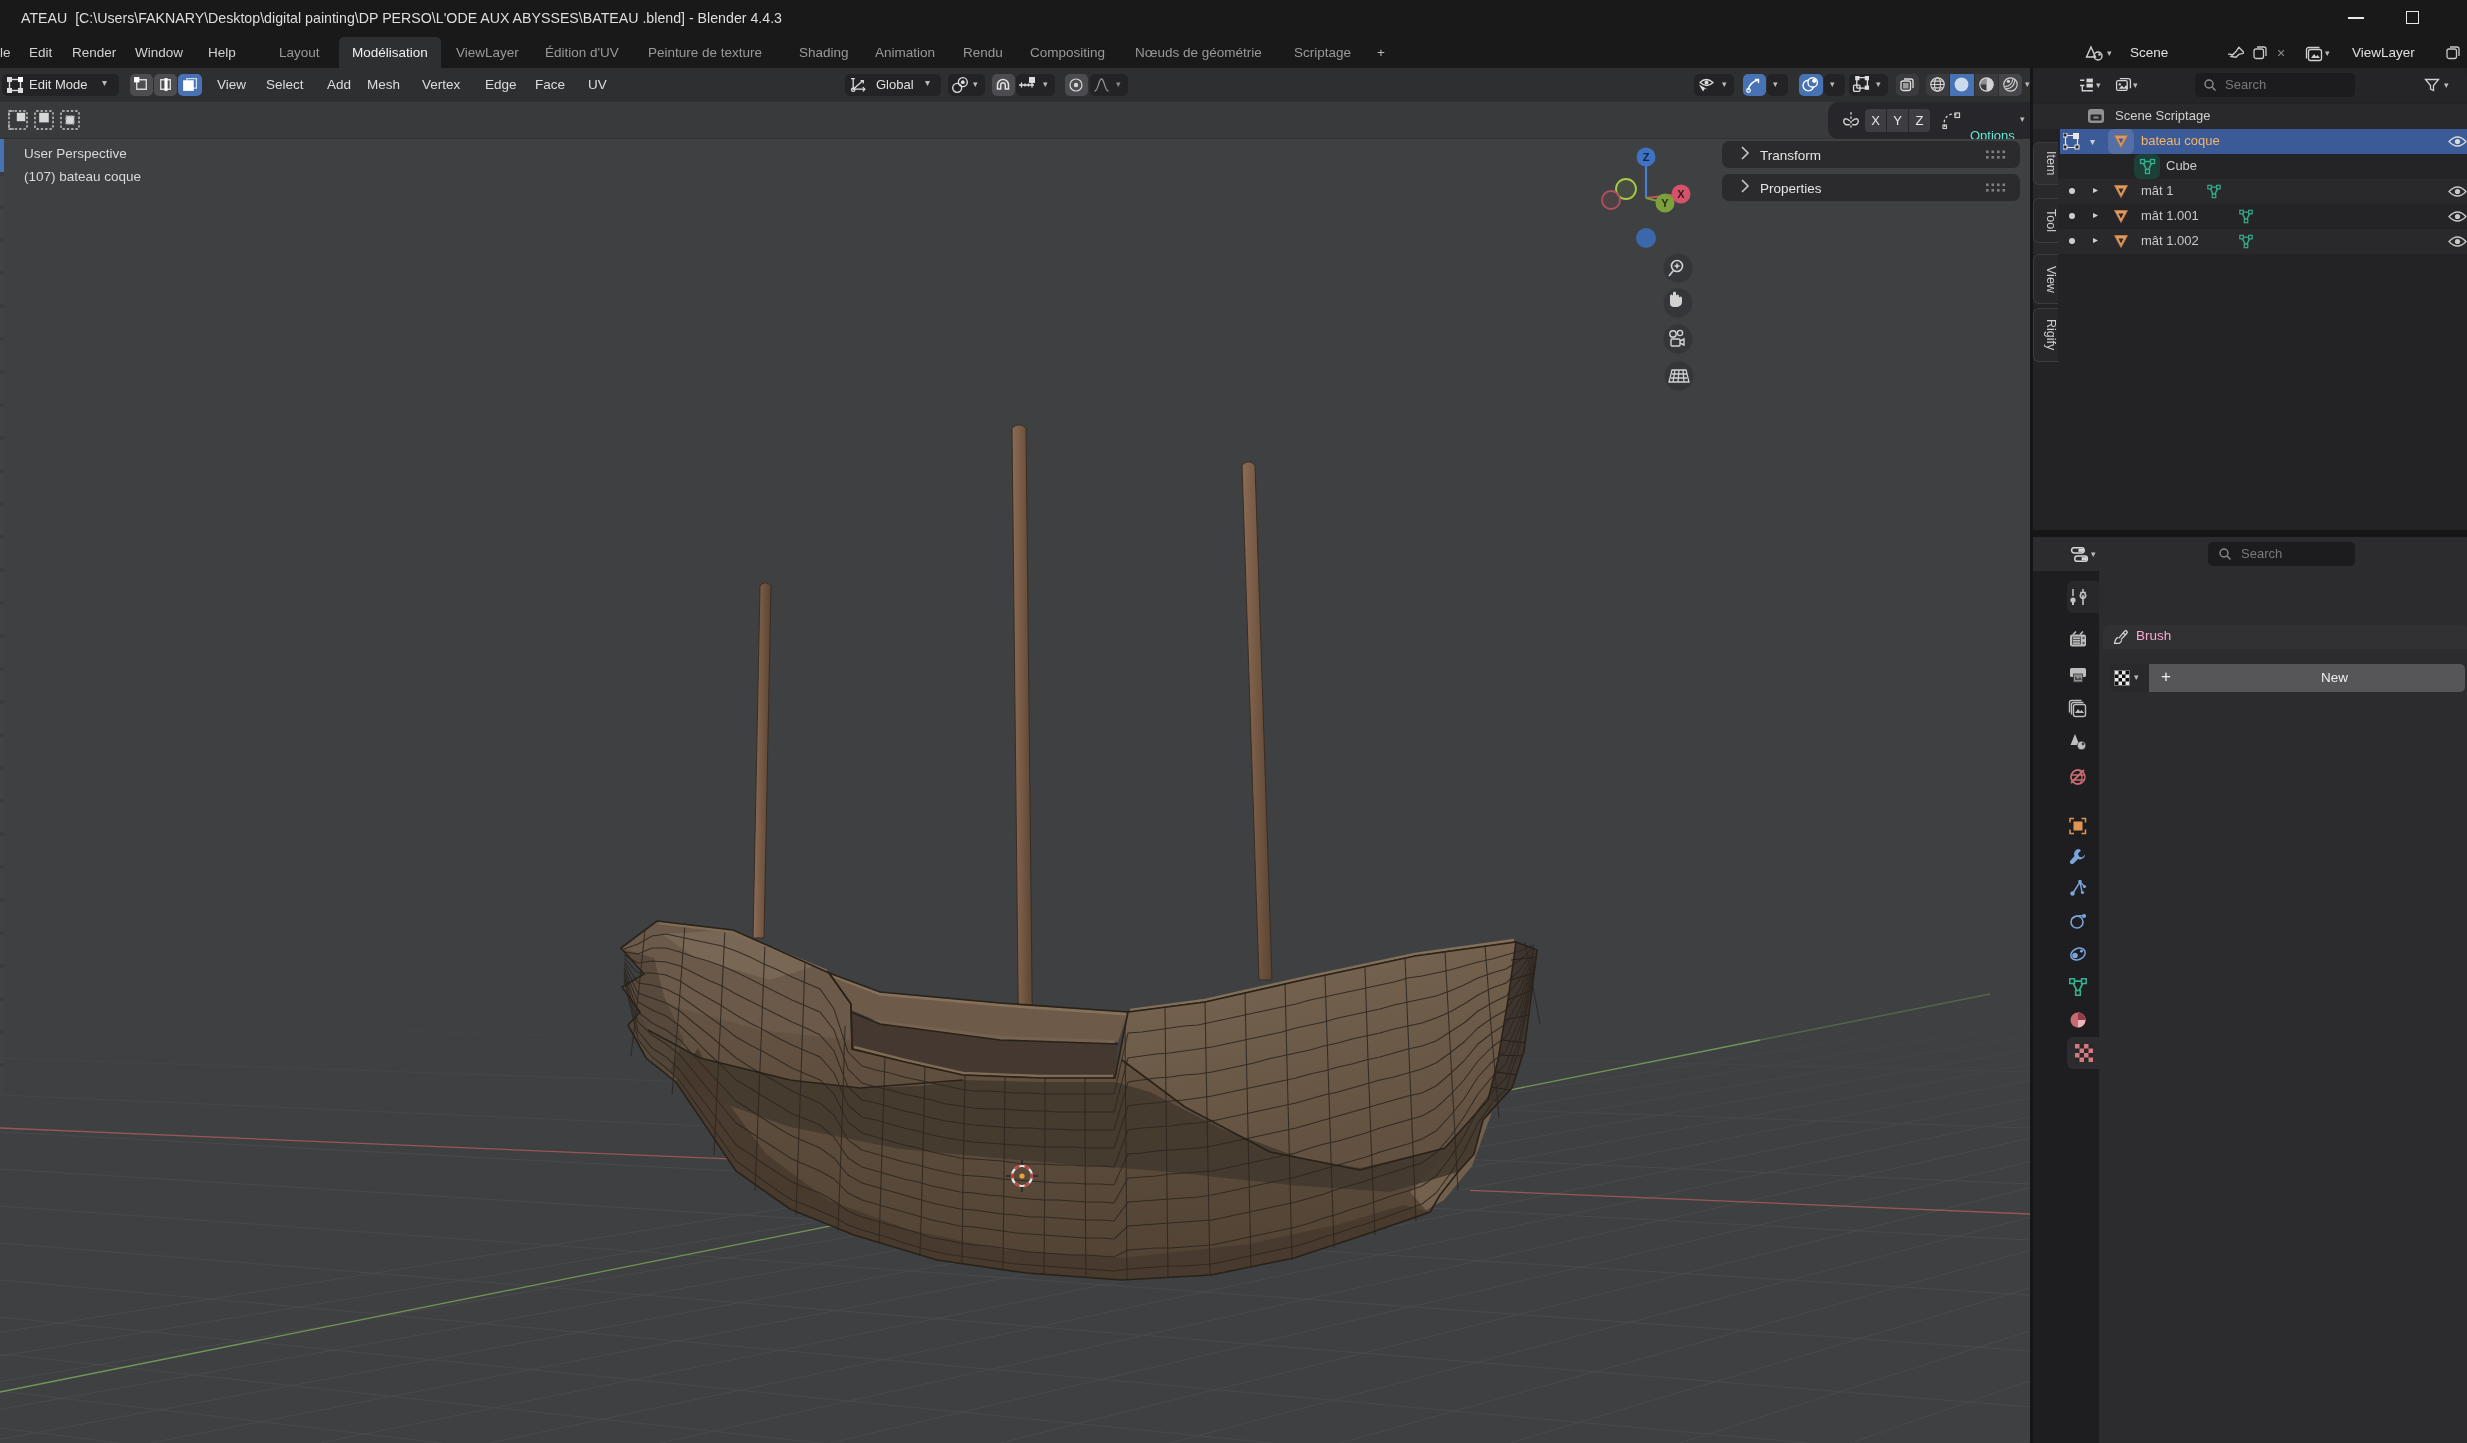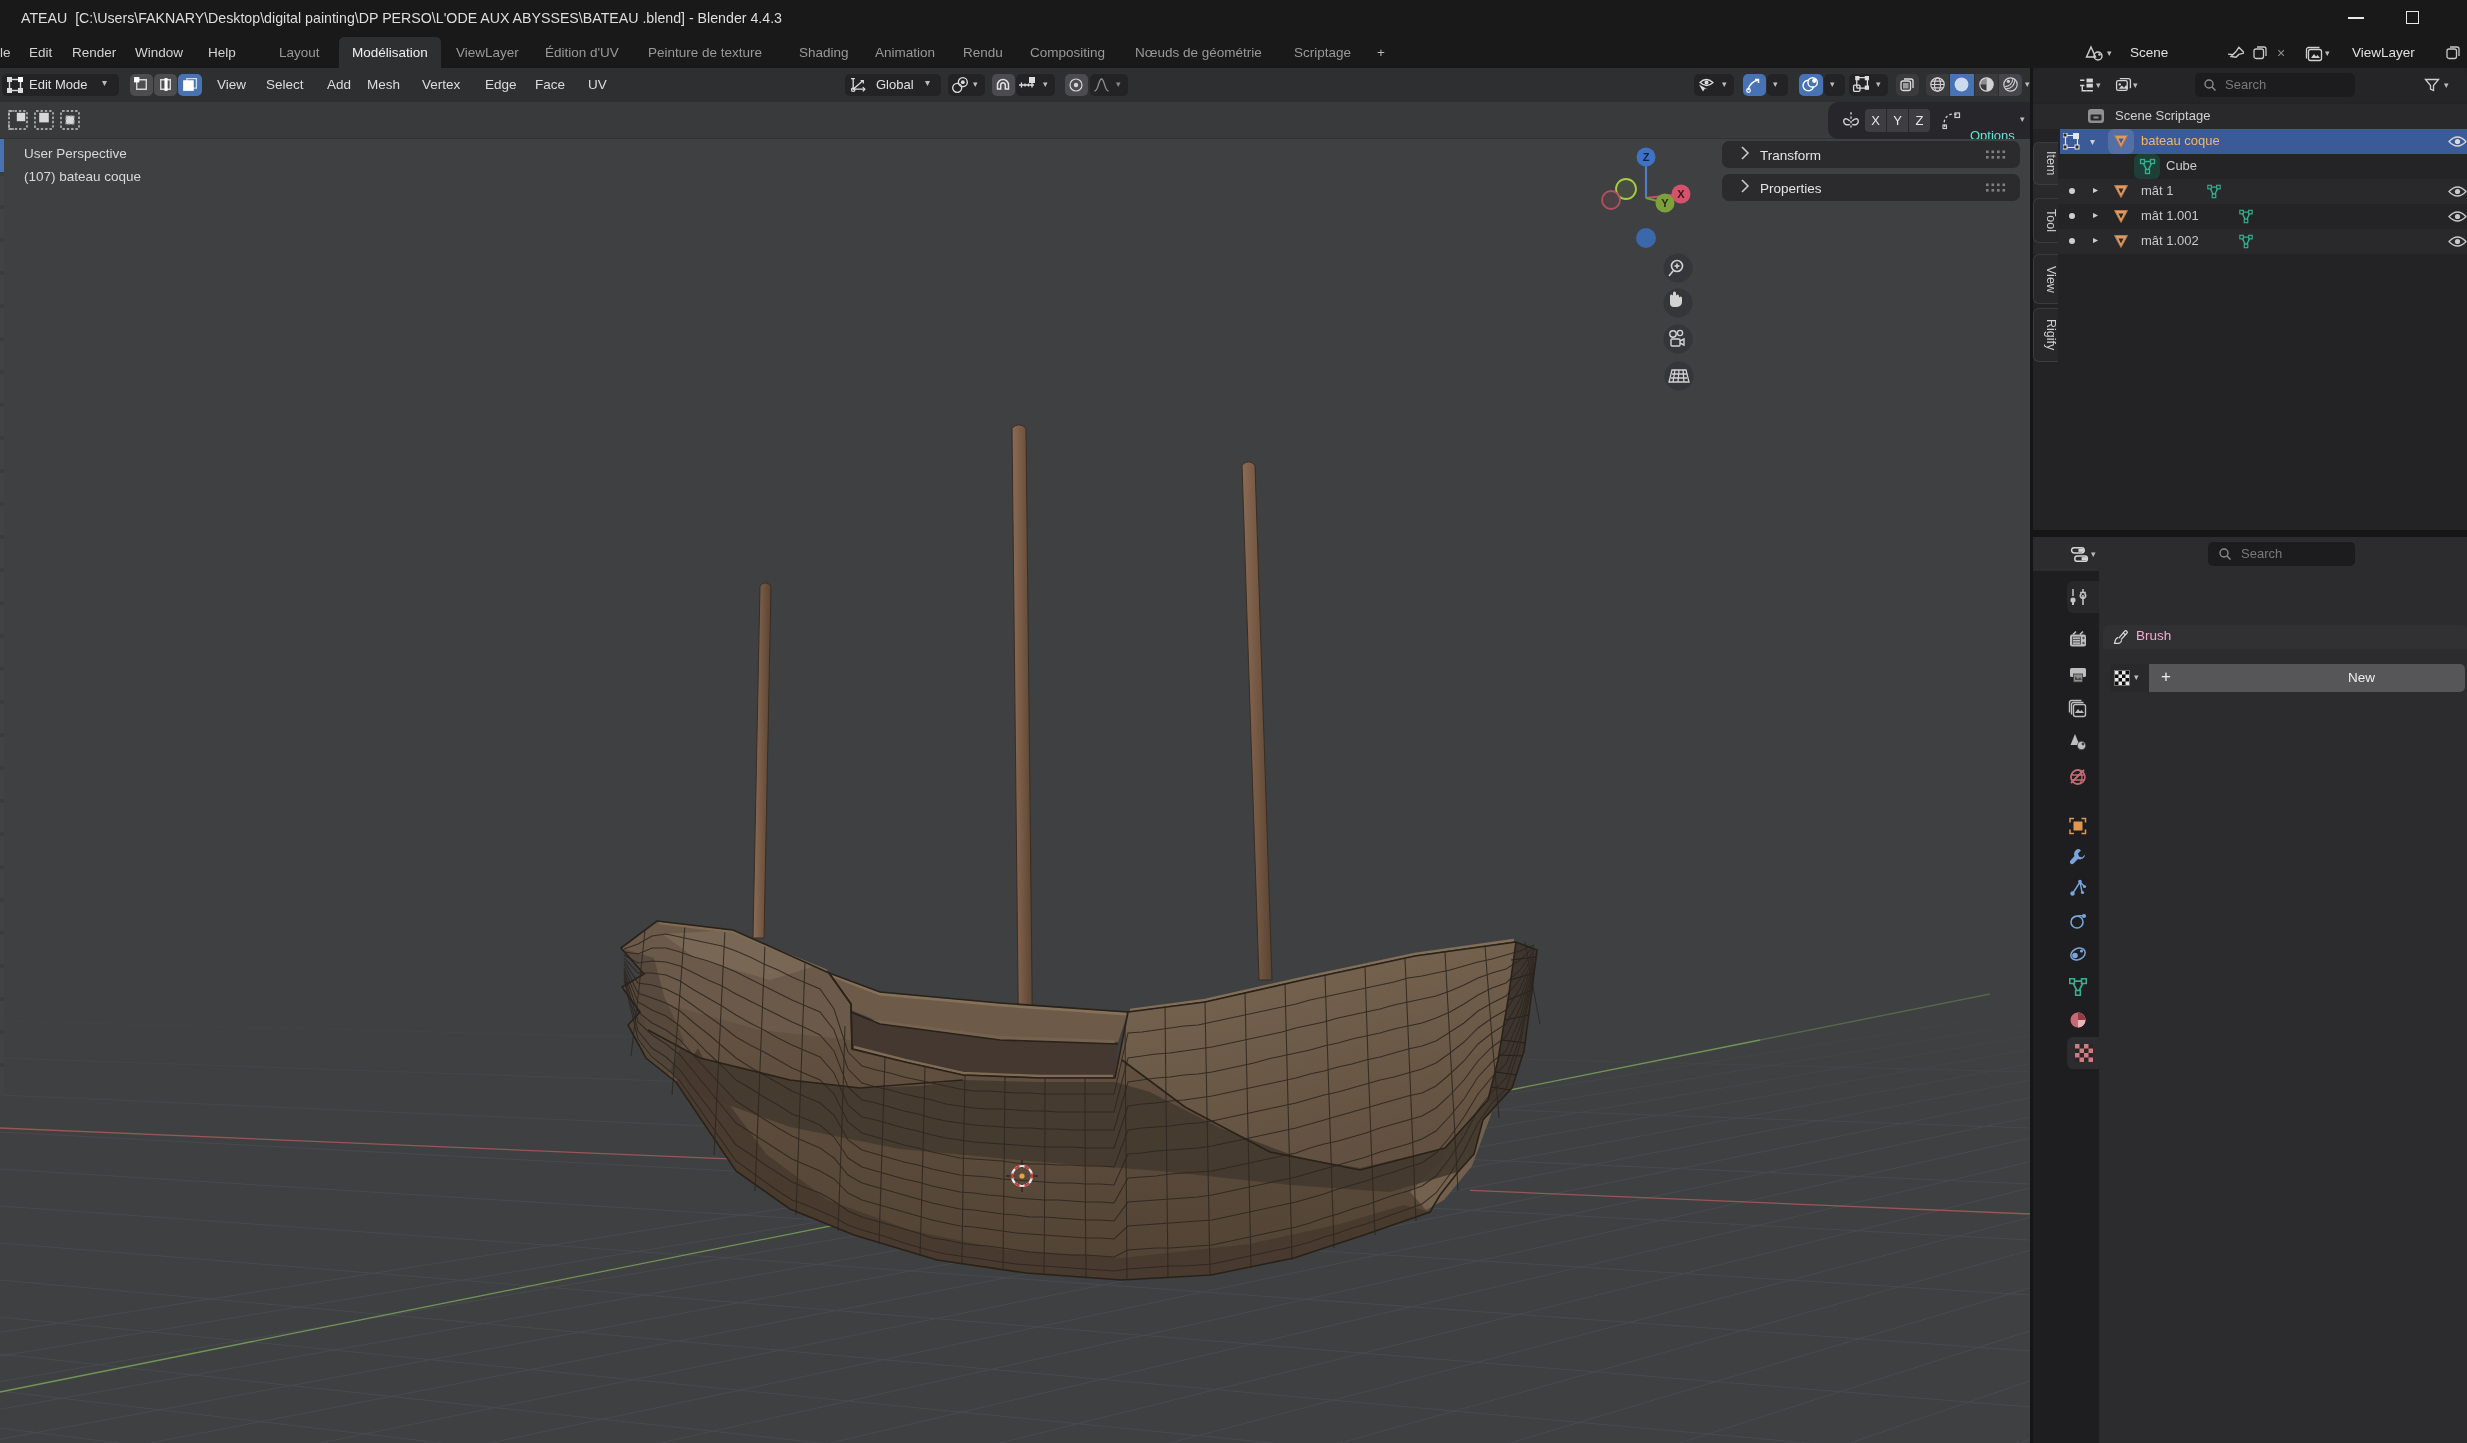--- a/index.html
+++ b/index.html
@@ -838,17 +838,17 @@
               <rect x="1" y="8" width="3.5" height="3.5"></rect>
               <rect x="8" y="8" width="3.5" height="3.5"></rect>
               <rect x="4.5" y="11.5" width="3.5" height="3.5"></rect>
               <rect x="11.5" y="11.5" width="3.5" height="3.5"></rect>
             </g>
           </svg>
         <span style="position:absolute;left:24px;top:8px;font-size:9px;color:#bbb;">▾</span>
       </div>
       <div style="position:absolute;left:116px;top:127px;width:316px;height:28px;background:#565658;border-radius:0 5px 5px 0;color:#eeeeee;">
         <span style="position:absolute;left:12px;top:3px;font-size:17px;font-weight:400;">+</span>
-        <span style="position:absolute;left:172px;top:6px;font-size:13.5px;margin-left:27px;">New</span>
+        <span style="position:absolute;left:172px;top:6px;font-size:13.5px;">New</span>
       </div>
     </div>
   </div>
 </div>
 
 </body></html>

